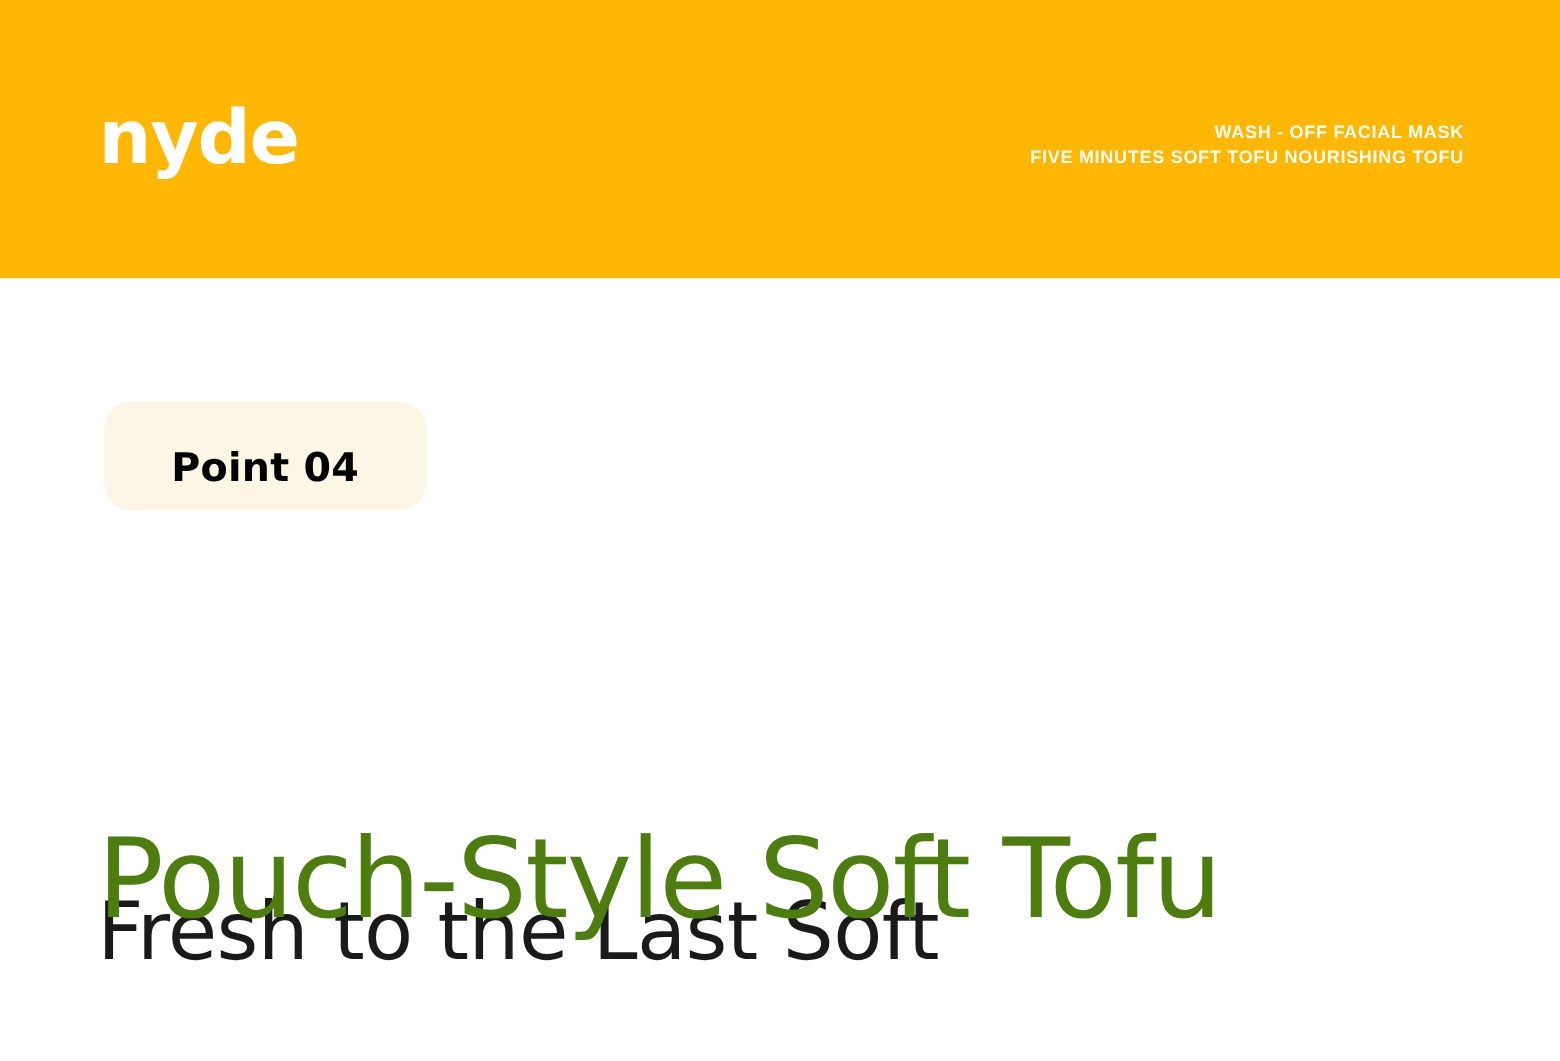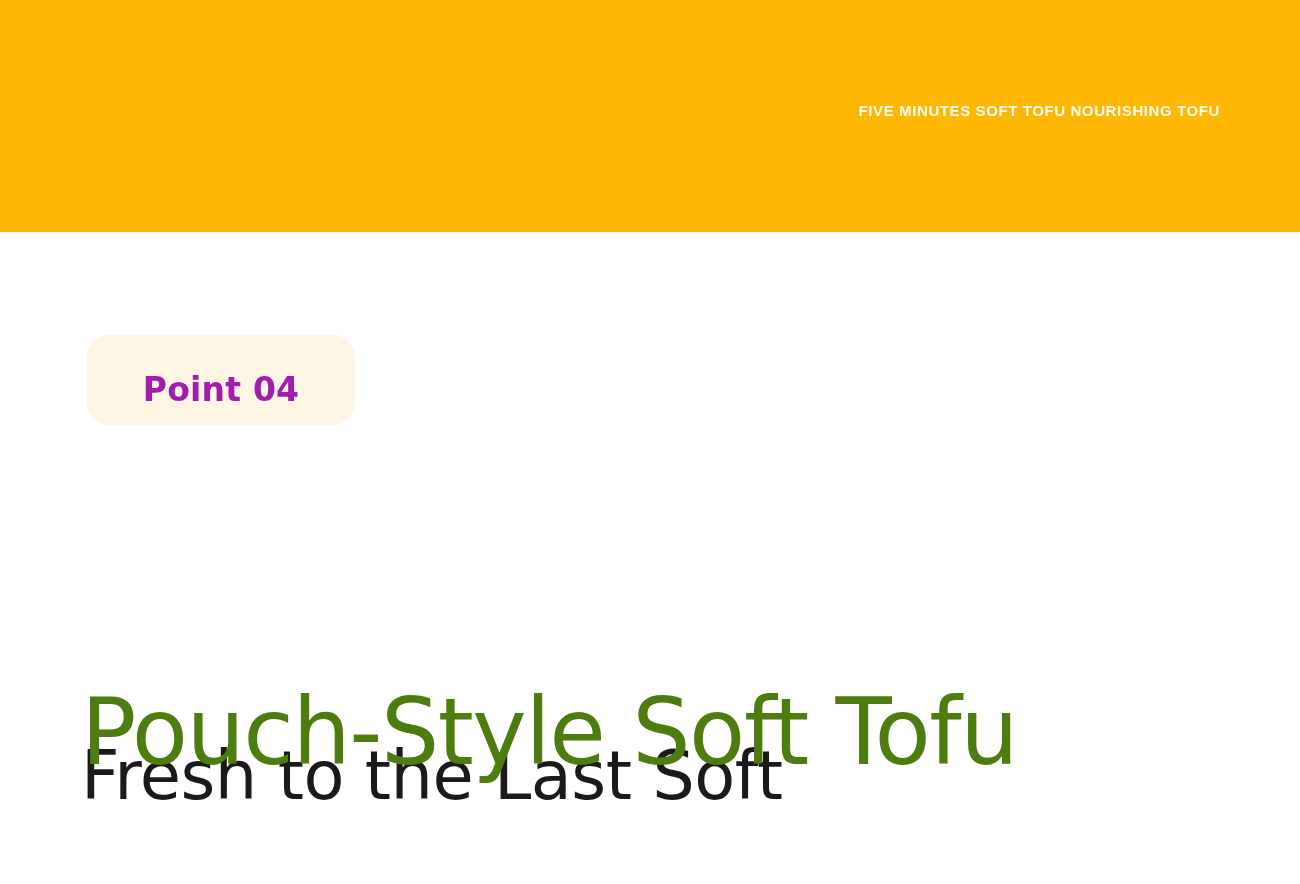--- a/index.html
+++ b/index.html
@@ -84,21 +84,21 @@
     display: flex;
     align-items: center;
     justify-content: center;
   }
 
   .point-badge-label {
     font-family: "DejaVu Sans", sans-serif;
     font-size: 33px;
     font-weight: 700;
     line-height: 1;
-    color: #a21caf;
+    color: #000000;
     letter-spacing: 0.2px;
     margin-top: 19px;
   }
 
   .subhead {
     position: absolute;
     left: 81px;
     top: 511px;
     font-family: "DejaVu Sans", sans-serif;
     font-size: 67px;
@@ -122,22 +122,24 @@
     white-space: nowrap;
   }
 </style>
 </head>
 <body>
 
 <div class="page">
 
   <div class="header-band">
 
+    <div class="brand-logo">nyde</div>
 
     <div class="header-meta">
+      <span class="header-meta-line">WASH - OFF FACIAL MASK</span>
       <span class="header-meta-line">FIVE MINUTES SOFT TOFU NOURISHING TOFU</span>
     </div>
 
   </div>
 
   <div class="content">
 
     <div class="point-badge">
       <span class="point-badge-label">Point 04</span>
     </div>

